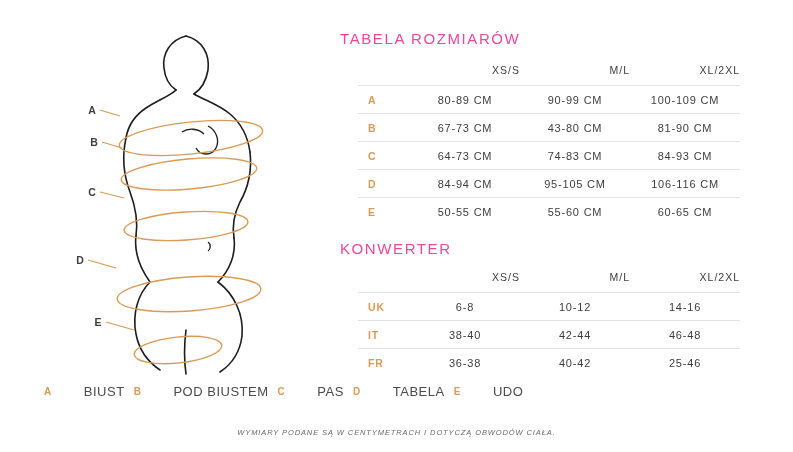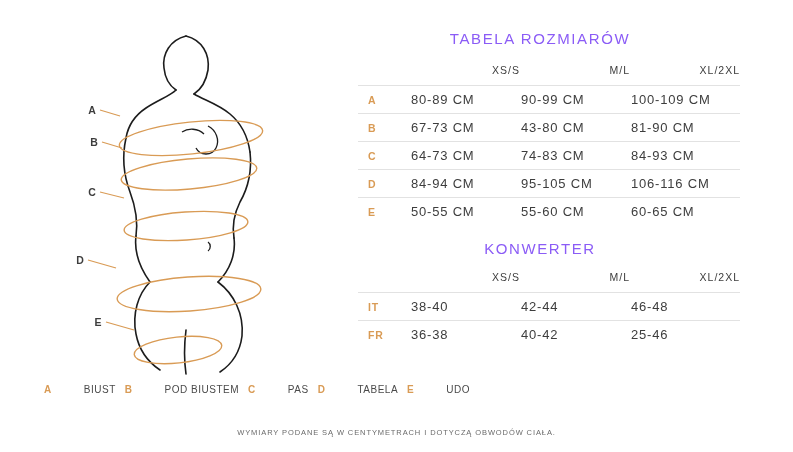--- a/index.html
+++ b/index.html
@@ -53,36 +53,36 @@
     gap: 4px;
     white-space: nowrap;
   }
   .legend-key {
     color: #d99b55;
     font-weight: bold;
     font-size: 10px;
   }
   .legend-text {
     color: #4a4a4a;
-    font-size: 10px;
+    font-size: 13px;
     letter-spacing: 0.5px;
     padding-left: 28px;
   }
 
   
   .tables {
     position: absolute;
     left: 340px;
     top: 0;
     width: 453px;
     height: 452px;
   }
   .table-title {
-    text-align: center;
-    color: #8b5cf6;
+    text-align: left;
+    color: #ec4899;
     font-size: 15px;
     letter-spacing: 1.6px;
     font-weight: normal;
   }
   #title-sizes {
     position: absolute;
     left: 0;
     top: 30px;
     width: 400px;
   }
@@ -114,24 +114,24 @@
     letter-spacing: 1px;
     color: #3d3d3d;
     padding: 6px 0 9px 0;
     text-align: right;
   }
   thead th.corner {
     width: 52px;
   }
   tbody td {
     border-top: 1px solid #e2e2e2;
-    font-size: 13px;
+    font-size: 11px;
     letter-spacing: 0.8px;
     color: #3d3d3d;
-    text-align: left;
+    text-align: center;
     height: 25px;
     vertical-align: middle;
   }
   tbody td.rowkey {
     color: #d99b55;
     font-weight: bold;
     font-size: 10.5px;
     letter-spacing: 0.8px;
     text-align: left;
     padding-left: 10px;
@@ -139,20 +139,21 @@
 
   .footnote {
     position: absolute;
     left: 0;
     top: 428px;
     width: 793px;
     text-align: center;
     font-size: 7.5px;
     letter-spacing: 0.9px;
     color: #6a6a6a;
+    font-style: italic;
   }
 
   .marker {
     font-size: 10.5px;
     font-weight: bold;
     fill: #3d3d3d;
   }
 </style>
 </head>
 <body>
@@ -297,20 +298,26 @@
       <thead>
         <tr>
           <th class="corner"></th>
           <th>XS/S</th>
           <th>M/L</th>
           <th>XL/2XL</th>
         </tr>
       </thead>
       <tbody>
         <tr>
+          <td class="rowkey">UK</td>
+          <td>6-8</td>
+          <td>10-12</td>
+          <td>14-16</td>
+        </tr>
+        <tr>
           <td class="rowkey">IT</td>
           <td>38-40</td>
           <td>42-44</td>
           <td>46-48</td>
         </tr>
         <tr>
           <td class="rowkey">FR</td>
           <td>36-38</td>
           <td>40-42</td>
           <td>25-46</td>

